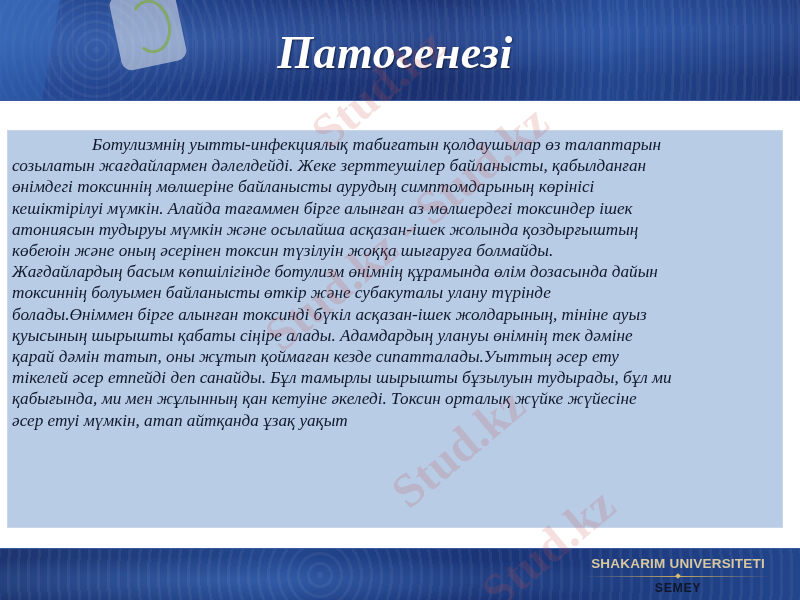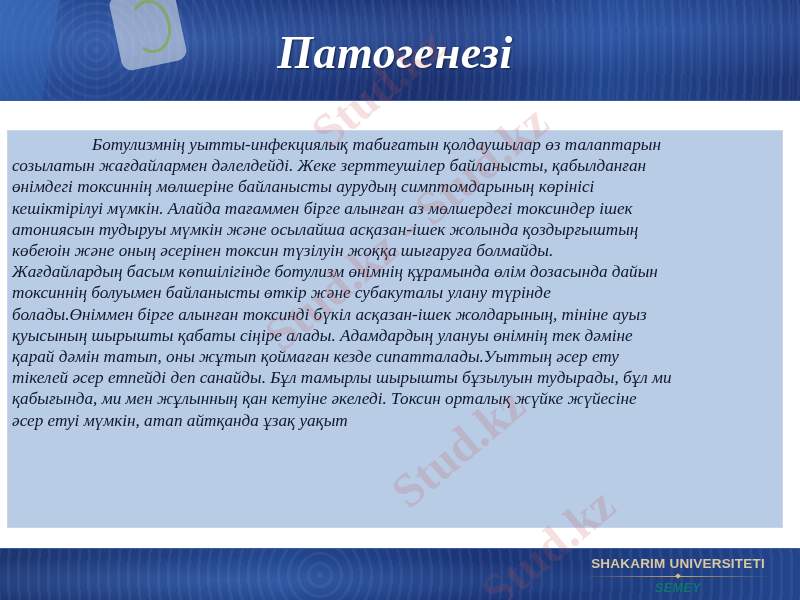--- a/index.html
+++ b/index.html
@@ -84,21 +84,21 @@
   }
   .brand-divider::before {
     content: ""; position: absolute; left: 4px; right: 4px; top: 4px; height: 1px;
     background: linear-gradient(90deg, rgba(200,170,100,0), #c9a860, rgba(200,170,100,0));
   }
   .brand-divider::after {
     content: ""; position: absolute; left: 50%; top: 2px; width: 4px; height: 4px;
     margin-left: -2px; background: #d9bd7a; transform: rotate(45deg);
   }
   .brand-city {
-    display: block; color: #0f766e; font-size: 12.5px; letter-spacing: 0.5px; font-style: italic;
+    display: block; color: #0f172a; font-size: 12.5px; letter-spacing: 0.5px;
   }
 </style>
 </head>
 <body>
 
 <div class="header">
   <div class="header-panel-left"></div>
   <div class="logo-badge"></div>
 </div>
 <div class="title">Патогенезі</div>

